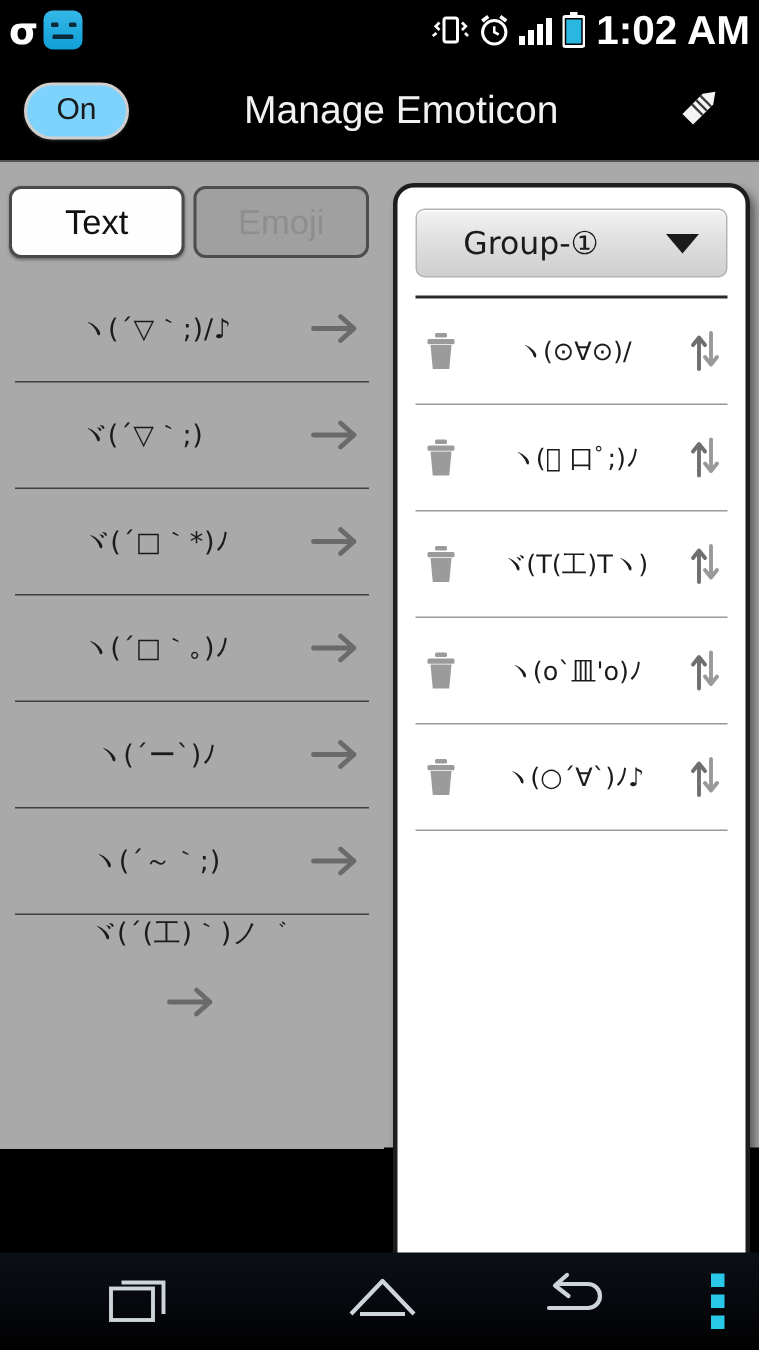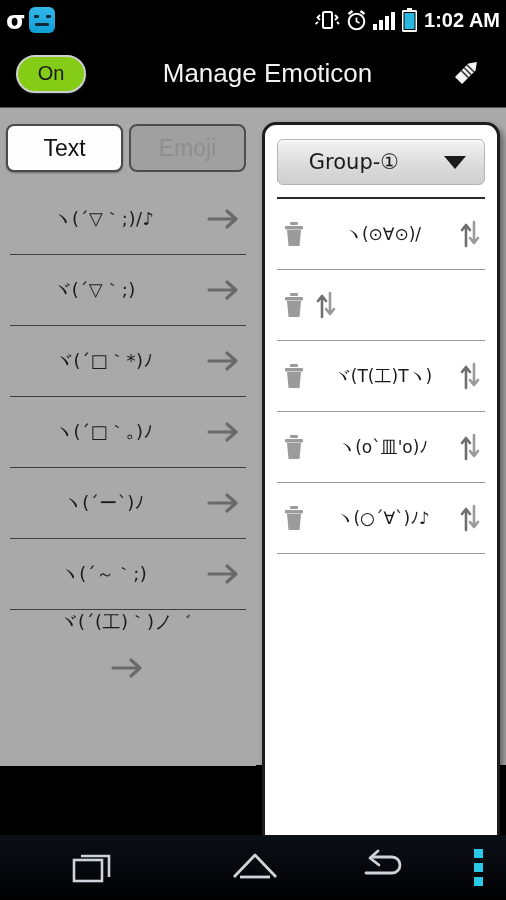--- a/index.html
+++ b/index.html
@@ -32,32 +32,32 @@
   .face-icon::before { width:5px; height:2.5px; top:8px; left:4.5px;
      box-shadow: 12px 0 0 0 #0a2a3a; }
   .face-icon::after { width:14px; height:2.5px; top:16px; left:6px; }
 
   .sb-right {
     position:absolute; right:6px; top:0; height:40px;
     display:flex; align-items:center; gap:5px;
   }
   .sb-right svg { display:block; }
   .clock {
-    color:#fff; font-size:20px; font-weight:600; line-height:1;
+    color:#fff; font-size:27px; font-weight:600; line-height:1;
     font-family:"Liberation Sans", sans-serif; margin-left:2px;
   }
 
   
   .titlebar {
     position:relative; height:67px; width:100%;
     background:#000; display:flex; align-items:center;
   }
   .toggle {
     margin-left:16px; width:70px; height:38px; border-radius:19px;
-    background:#84cc16; border:2px solid #cfcfcf;
+    background:#7dd3fc; border:2px solid #cfcfcf;
     display:flex; align-items:center; justify-content:center;
     box-shadow:0 1px 2px rgba(255,255,255,.15);
   }
   .toggle-label { font-size:20px; color:#1a1a1a; font-family:"Liberation Sans",sans-serif; }
   .apptitle {
     position:absolute; left:0; right:0; text-align:center;
     color:#f2f2f2; font-size:26px; font-weight:400;
     font-family:"Liberation Sans", sans-serif;
     pointer-events:none;
     padding-left:29px;
@@ -327,20 +327,21 @@
         </div>
 
         <div class="grouprow">
           <span class="trash">
             <svg width="22" height="26" viewBox="0 0 22 26">
                 <rect x="7" y="1" width="8" height="3" rx="1" fill="#9b9b9b"></rect>
                 <rect x="2" y="5" width="18" height="3.5" rx="1" fill="#9b9b9b"></rect>
                 <path d="M4 9 H18 L16.5 25 H5.5 Z" fill="#9b9b9b"></path>
               </svg>
           </span>
+          <span class="grp-emo">ヽ(ﾟ 口ﾟ;)ﾉ</span>
           <span class="reorder">
             <svg width="22" height="28" viewBox="0 0 22 28">
                 <path d="M7 26 L7 6 M3 10 L7 5 L11 10" fill="none" stroke="#6f6f6f" stroke-width="2.6" stroke-linecap="round" stroke-linejoin="round"></path>
                 <path d="M15 2 L15 22 M11 18 L15 23 L19 18" fill="none" stroke="#9a9a9a" stroke-width="2.6" stroke-linecap="round" stroke-linejoin="round"></path>
               </svg>
           </span>
         </div>
 
         <div class="grouprow">
           <span class="trash">

